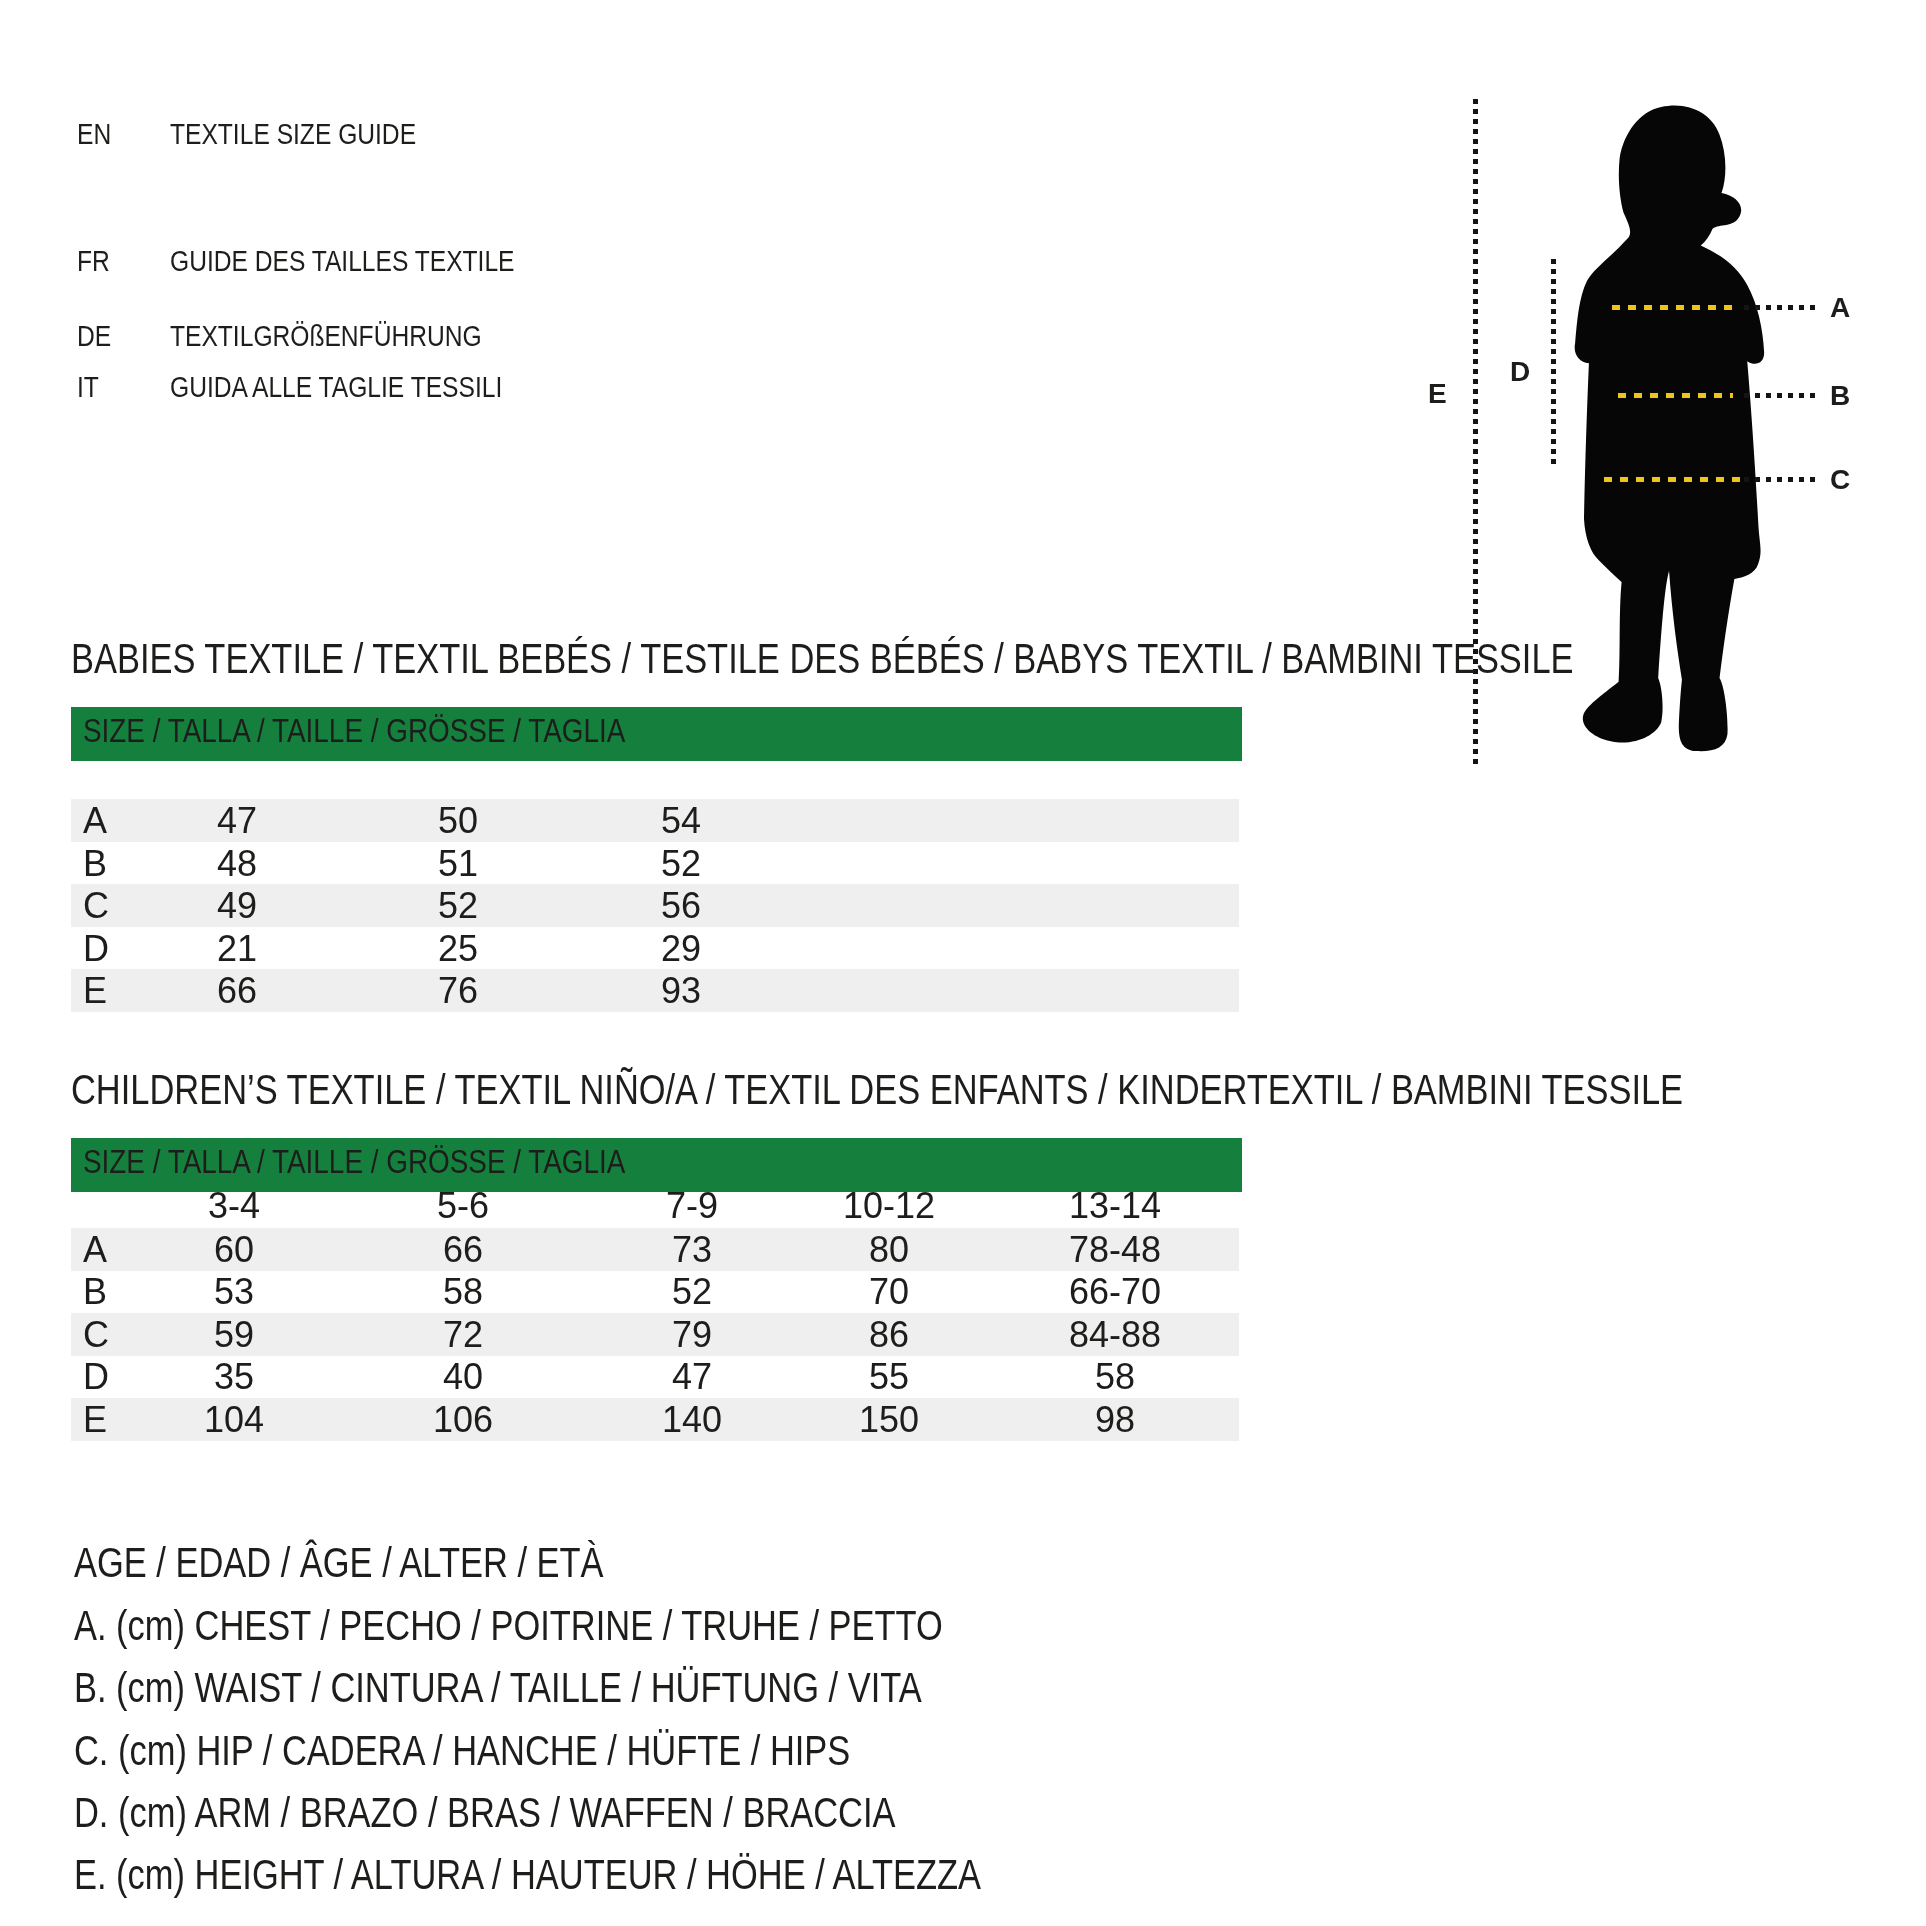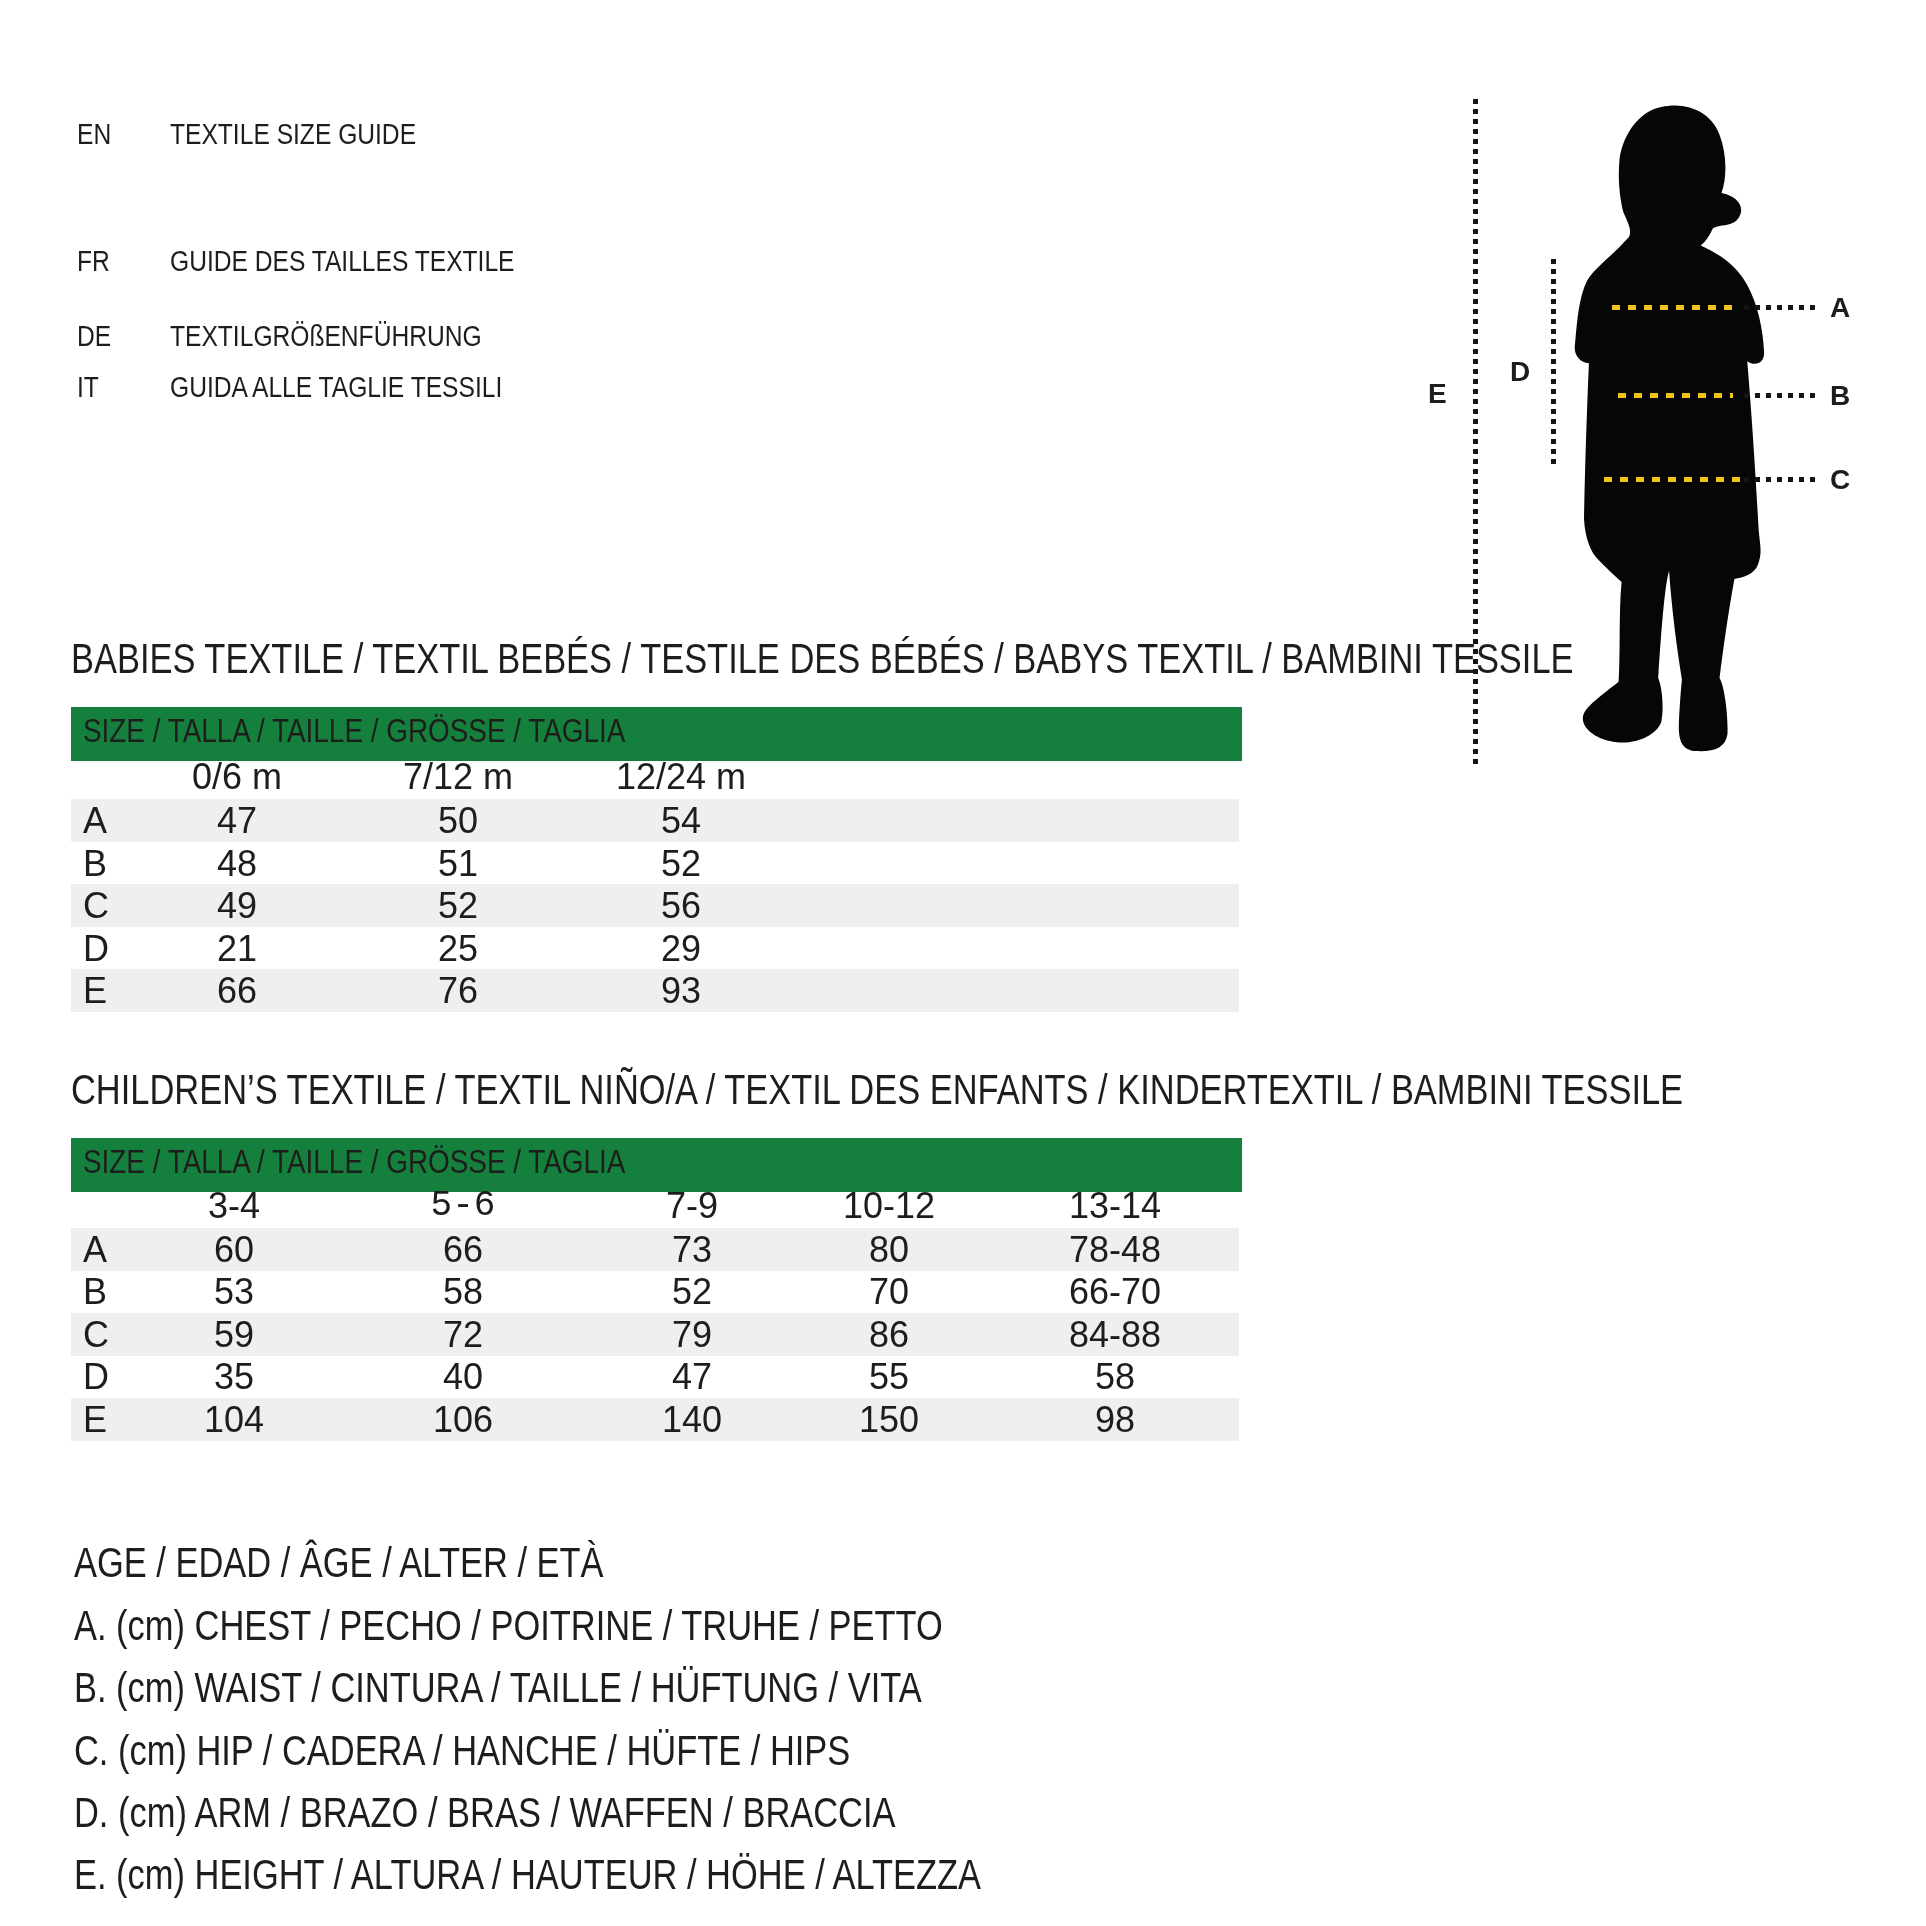--- a/index.html
+++ b/index.html
@@ -113,25 +113,20 @@
   <div class="abs ydash" style="left:1604px; top:477px; width:137px;"></div>
   <div class="abs hdots" style="left:1744px; top:477px; width:75px;"></div>
   <div class="abs marker" style="left:1830px; top:466px;">C</div>
 
   <div class="abs section-heading sxl" style="left:71px; top:636px;">BABIES TEXTILE / TEXTIL BEBÉS / TESTILE DES BÉBÉS / BABYS TEXTIL / BAMBINI TESSILE</div>
 
   <div class="abs size-bar" style="top:707px;">
     <span class="size-bar-text sxl">SIZE / TALLA / TAILLE / GRÖSSE / TAGLIA</span>
   </div>
 
-  <div class="abs thead-row" style="top:754px; height:45px;">
-    <span class="cell b1" style="line-height:45px;">0/6 m</span>
-    <span class="cell b2" style="line-height:45px;">7/12 m</span>
-    <span class="cell b3" style="line-height:45px;">12/24 m</span>
-  </div>
 
   <div class="abs trow stripe" style="top:799px;">
     <span class="rlabel">A</span>
     <span class="cell b1">47</span>
     <span class="cell b2">50</span>
     <span class="cell b3">54</span>
   </div>
   <div class="abs trow" style="top:842px;">
     <span class="rlabel">B</span>
     <span class="cell b1">48</span>
@@ -158,21 +153,21 @@
   </div>
 
   <div class="abs section-heading sxl" style="left:71px; top:1067px;">CHILDREN’S TEXTILE / TEXTIL NIÑO/A / TEXTIL DES ENFANTS / KINDERTEXTIL / BAMBINI TESSILE</div>
 
   <div class="abs size-bar" style="top:1138px;">
     <span class="size-bar-text sxl">SIZE / TALLA / TAILLE / GRÖSSE / TAGLIA</span>
   </div>
 
   <div class="abs thead-row" style="top:1183px; height:45px;">
     <span class="cell c1" style="line-height:45px;">3-4</span>
-    <span class="cell c2" style="line-height:45px;font-family:Liberation Mono, monospace;">5-6</span>
+    <span class="cell c2" style="line-height:45px;">5-6</span>
     <span class="cell c3" style="line-height:45px;">7-9</span>
     <span class="cell c4" style="line-height:45px;">10-12</span>
     <span class="cell c5" style="line-height:45px;">13-14</span>
   </div>
 
   <div class="abs trow stripe" style="top:1228px;">
     <span class="rlabel">A</span>
     <span class="cell c1">60</span>
     <span class="cell c2">66</span>
     <span class="cell c3">73</span>

